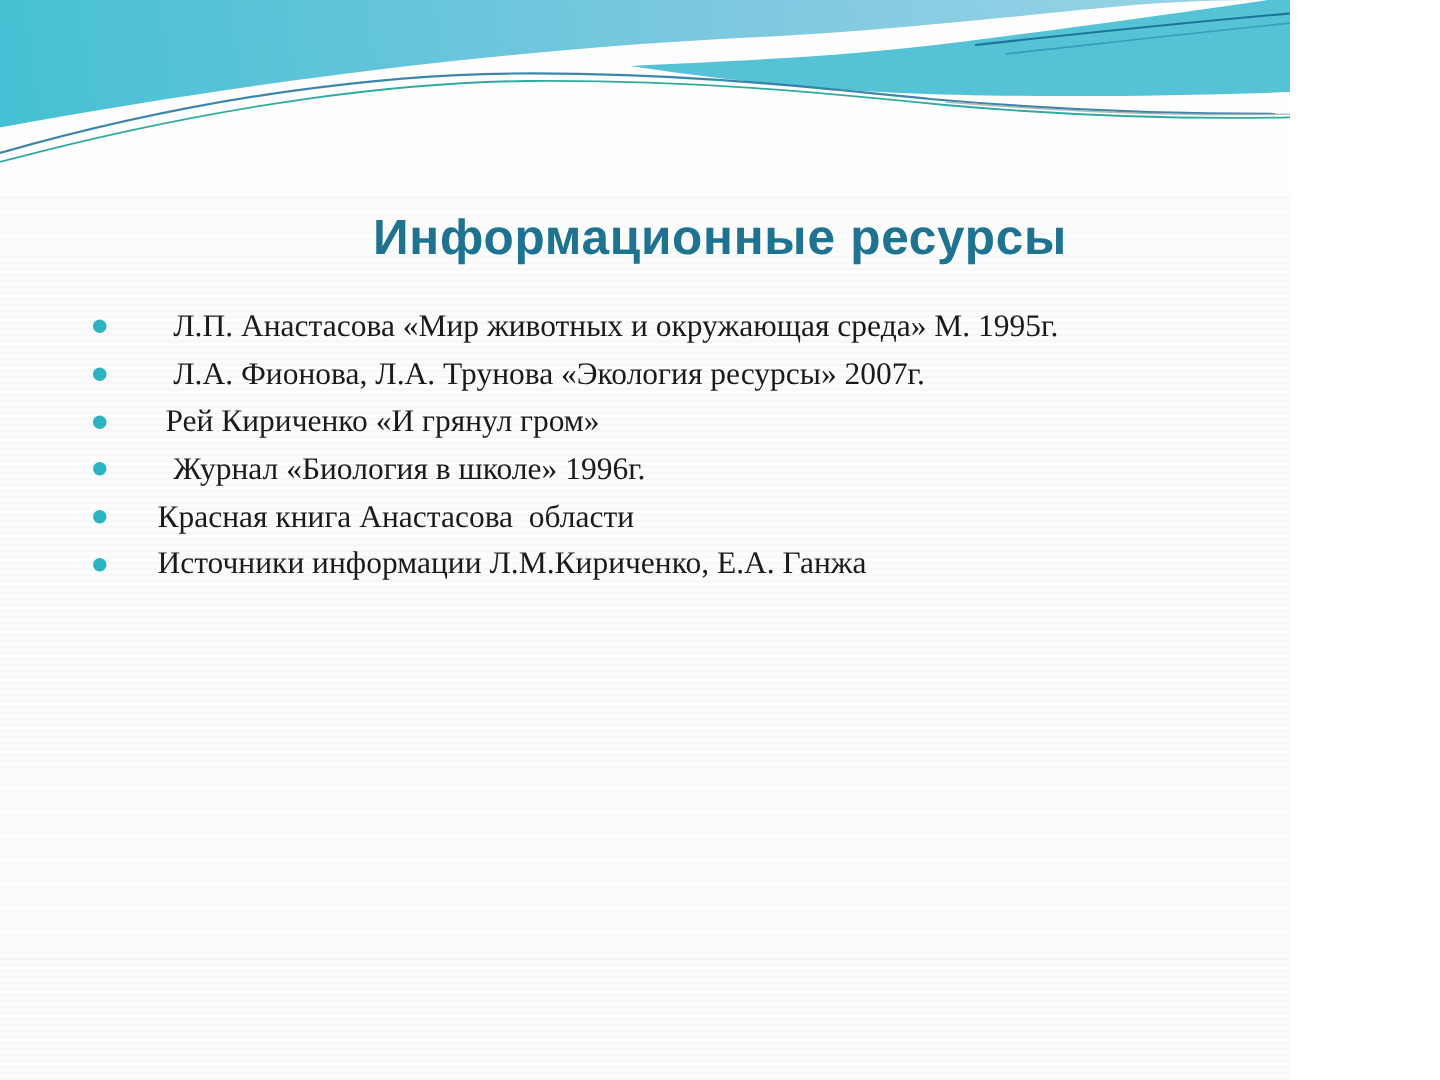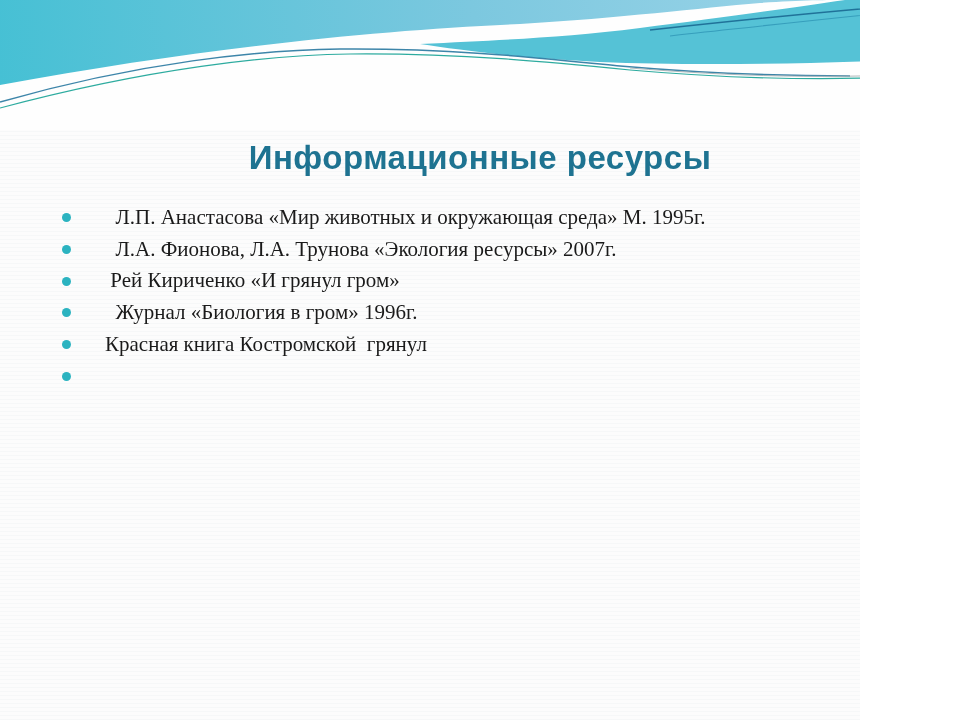--- a/index.html
+++ b/index.html
@@ -114,24 +114,25 @@
     <li>
       <span class="dot"></span>
       <span class="txt">  Л.А. Фионова, Л.А. Трунова «Экология ресурсы» 2007г.</span>
     </li>
     <li>
       <span class="dot"></span>
       <span class="txt"> Рей Кириченко «И грянул гром»</span>
     </li>
     <li>
       <span class="dot"></span>
-      <span class="txt">  Журнал «Биология в гром» 1996г.</span>
+      <span class="txt">  Журнал «Биология в школе» 1996г.</span>
     </li>
     <li>
       <span class="dot"></span>
-      <span class="txt">Красная книга Костромской  грянул</span>
+      <span class="txt">Красная книга Анастасова  области</span>
     </li>
     <li>
       <span class="dot"></span>
+      <span class="txt">Источники информации Л.М.Кириченко, Е.А. Ганжа</span>
     </li>
   </ul>
 
 </div>
 
 </body></html>

